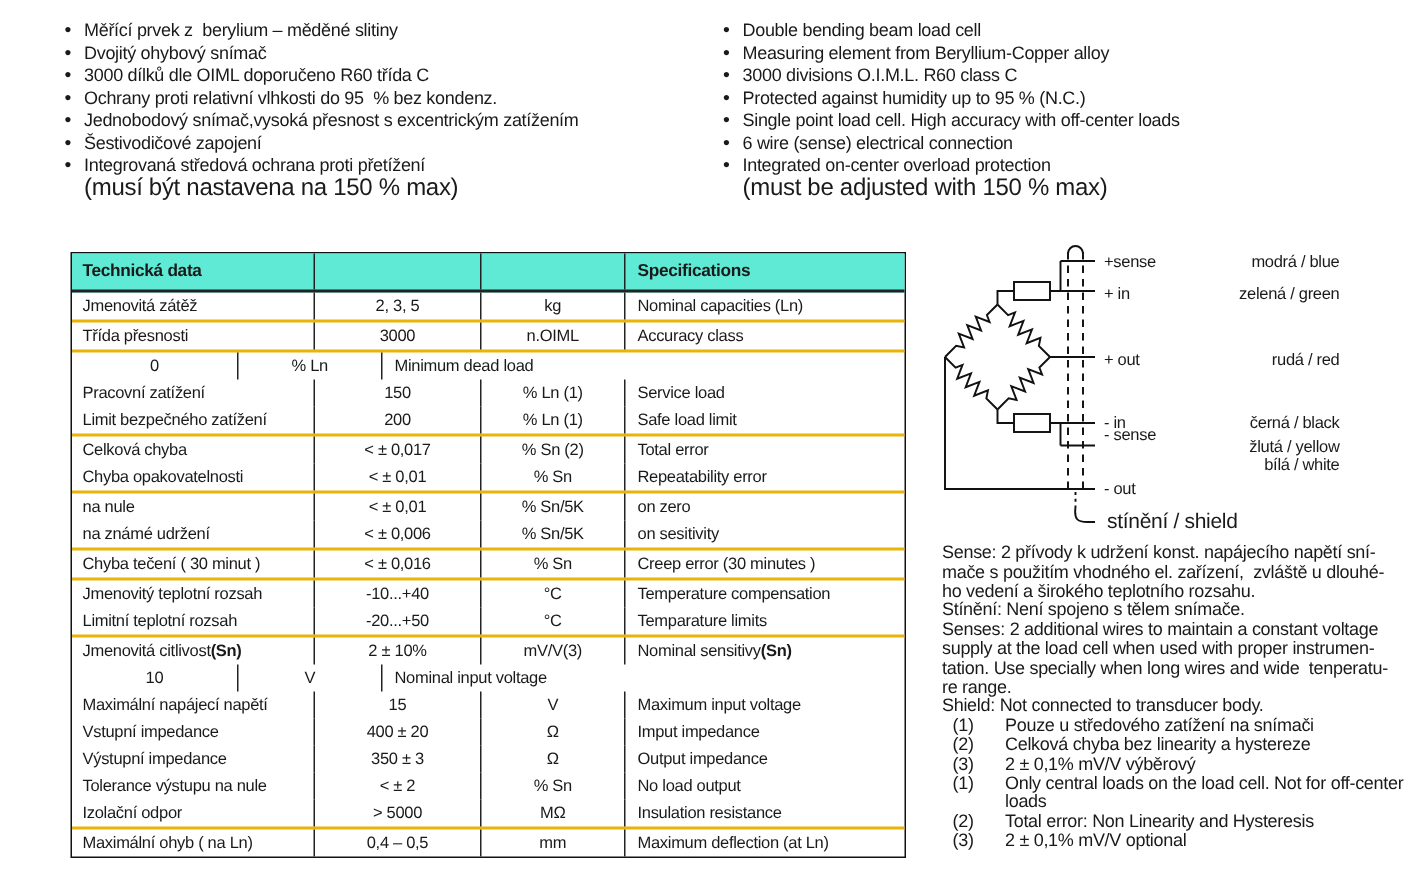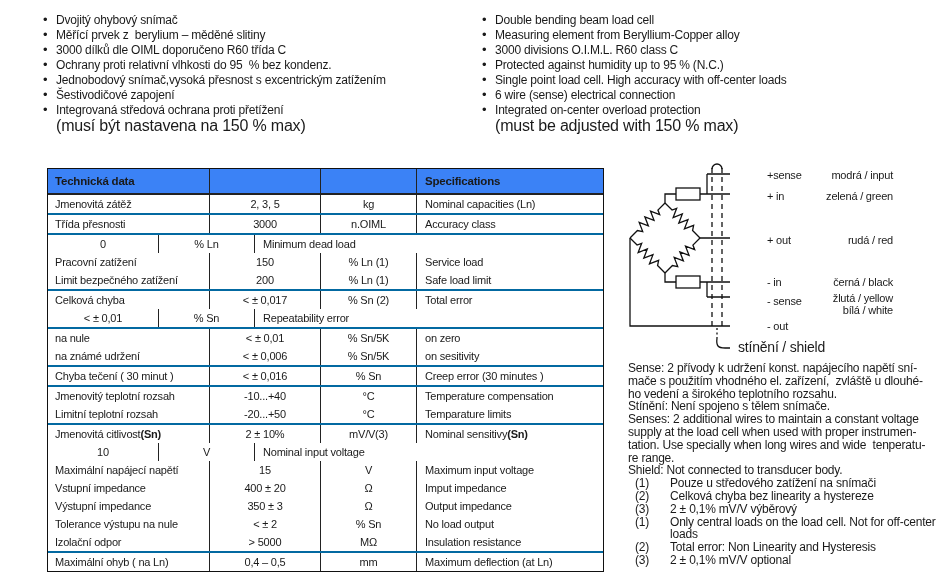--- a/index.html
+++ b/index.html
@@ -15,44 +15,44 @@
   ul.feat{margin:0;padding:0;list-style:none;font-size:12px;line-height:15px;white-space:pre-wrap;}
   ul.feat li{padding-left:16px;position:relative;}
   ul.feat li::before{content:"\2022";position:absolute;left:3px;top:-1px;font-size:13px;}
   .feat-cont{padding-left:16px;font-size:16px;line-height:15px;white-space:pre-wrap;}
   
   .spec-table{
     position:absolute;left:47px;top:168px;width:557px;
     border:1.5px solid #111;font-size:11px;background:#fff;box-sizing:border-box;
   }
   .trow{display:flex;height:18px;align-items:stretch;}
-  .trow.thead{height:24px;background:#3b82f6;border-bottom:2px solid #222;font-weight:bold;font-size:11.5px;}
-  .trow.sep{border-bottom:2px solid #0369a1;}
+  .trow.thead{height:24px;background:#5eead4;border-bottom:2px solid #222;font-weight:bold;font-size:11.5px;}
+  .trow.sep{border-bottom:2px solid #eab308;}
   .c{box-sizing:border-box;display:flex;align-items:center;overflow:hidden;white-space:nowrap;}
   .c1{width:162px;border-right:1.2px solid #222;padding-left:7px;}
   .c2{width:111px;border-right:1.2px solid #222;justify-content:center;}
   .c3{width:96px;border-right:1.2px solid #222;justify-content:center;}
   .c4{flex:1;padding-left:8px;}
   .b{font-weight:bold;}
   
   svg.bridge{position:absolute;left:612px;top:160px;}
-  .term{position:absolute;left:736px;font-size:11px;line-height:12px;white-space:nowrap;margin-left:31px;}
+  .term{position:absolute;left:736px;font-size:11px;line-height:12px;white-space:nowrap;}
   .wcolor{position:absolute;left:793px;width:100px;text-align:right;font-size:11px;line-height:12px;white-space:nowrap;}
   .shield-label{position:absolute;left:738px;top:341px;font-size:14px;line-height:12px;white-space:nowrap;}
   
   .notes{position:absolute;left:628px;top:362px;width:310px;font-size:12px;line-height:12.8px;}
   .note-line{white-space:pre;}
   .note-item{position:relative;padding-left:42px;}
   .note-item .n{position:absolute;left:7px;}
 </style>
 </head>
 <body>
 
 <div class="feat-col cz">
-  <ul class="feat"><li>Dvojitý ohybový snímač</li><li>Měřící prvek z  berylium – měděné slitiny</li><li>3000 dílků dle OIML doporučeno R60 třída C</li><li>Ochrany proti relativní vlhkosti do 95  % bez kondenz.</li><li>Jednobodový snímač,vysoká přesnost s excentrickým zatížením</li><li>Šestivodičové zapojení</li><li>Integrovaná středová ochrana proti přetížení</li></ul>
+  <ul class="feat"><li>Měřící prvek z  berylium – měděné slitiny</li><li>Dvojitý ohybový snímač</li><li>3000 dílků dle OIML doporučeno R60 třída C</li><li>Ochrany proti relativní vlhkosti do 95  % bez kondenz.</li><li>Jednobodový snímač,vysoká přesnost s excentrickým zatížením</li><li>Šestivodičové zapojení</li><li>Integrovaná středová ochrana proti přetížení</li></ul>
   <div class="feat-cont">(musí být nastavena na 150 % max)</div>
 </div>
 <div class="feat-col en">
   <ul class="feat"><li>Double bending beam load cell</li><li>Measuring element from Beryllium-Copper alloy</li><li>3000 divisions O.I.M.L. R60 class C</li><li>Protected against humidity up to 95 % (N.C.)</li><li>Single point load cell. High accuracy with off-center loads</li><li>6 wire (sense) electrical connection</li><li>Integrated on-center overload protection</li></ul>
   <div class="feat-cont">(must be adjusted with 150 % max)</div>
 </div>
 
 <div class="spec-table">
   <div class="trow thead">
     <div class="c c1">Technická data</div>
@@ -136,20 +136,23 @@
           <span>&lt; ± 0,017</span>
         </div>
         <div class="c c3">
           <span>% Sn (2)</span>
         </div>
         <div class="c c4">
           <span>Total error</span>
         </div>
       </div>
       <div class="trow sep">
+        <div class="c c1">
+          <span>Chyba opakovatelnosti</span>
+        </div>
         <div class="c c2">
           <span>&lt; ± 0,01</span>
         </div>
         <div class="c c3">
           <span>% Sn</span>
         </div>
         <div class="c c4">
           <span>Repeatability error</span>
         </div>
       </div>
@@ -353,25 +356,25 @@
   <path stroke-dasharray="5,4" d="M100,8 V170 M110,8 V170"></path>
   <path d="M100,9 A5,5 0 0 1 110,9"></path>
   <path stroke-dasharray="2,2.5" d="M105,168 V178"></path>
   <path d="M105,178 C104,186 106,188 113,188 H118"></path>
 </svg>
 <div id="terms">
     <span class="term" style="top: 169px;">+sense</span>
     <span class="term" style="top: 190px;">+ in</span>
     <span class="term" style="top: 234px;">+ out</span>
     <span class="term" style="top: 276px;">- in</span>
-    <span class="term" style="top: 295px;">- sense</span>
+    <span class="term" style="top: 284px;">- sense</span>
     <span class="term" style="top: 320px;">- out</span>
   </div>
 <div id="colors">
-    <span class="wcolor" style="top: 169px;">modrá / input</span>
+    <span class="wcolor" style="top: 169px;">modrá / blue</span>
     <span class="wcolor" style="top: 190px;">zelená / green</span>
     <span class="wcolor" style="top: 234px;">rudá / red</span>
     <span class="wcolor" style="top: 276px;">černá / black</span>
     <span class="wcolor" style="top: 292px;">žlutá / yellow</span>
     <span class="wcolor" style="top: 304px;">bílá / white</span>
   </div>
 <span class="shield-label">stínění / shield</span>
 
 <div class="notes">
   <div id="notelines">

